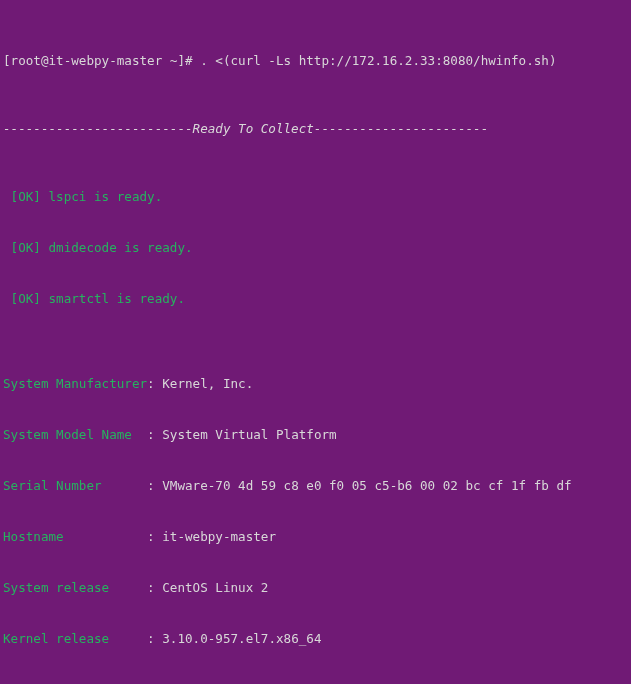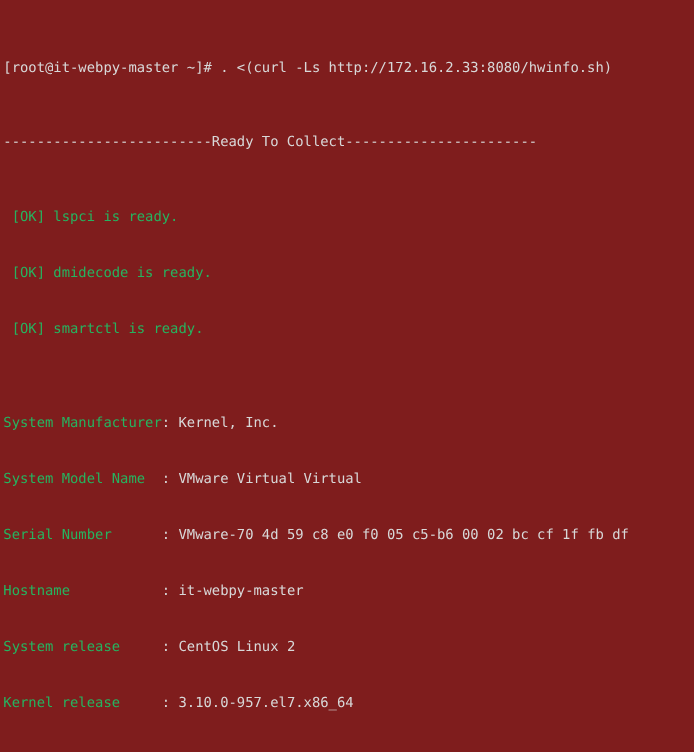--- a/index.html
+++ b/index.html
@@ -9,56 +9,56 @@
   }
   body {
     width: 631px;
     height: 684px;
     overflow: hidden;
     font-family: "DejaVu Sans Mono", monospace;
   }
   #terminal {
     width: 631px;
     height: 684px;
-    background: #7f1d1d;
+    background: #701a75;
     box-sizing: border-box;
     padding: 1px 0 0 3px;
     font-family: "DejaVu Sans Mono", monospace;
     font-size: 12.6px;
     line-height: 17px;
     color: #d8d8d8;
     white-space: pre;
     letter-spacing: 0px;
     -webkit-font-smoothing: antialiased;
   }
   .line {
     height: 17px;
     white-space: pre;
     font-family: "DejaVu Sans Mono", monospace;
   }
   .g  { color: #26b35f; }
   .w  { color: #d8d8d8; }
-  .sep{ color: #d8d8d8; }
+  .sep{ color: #d8d8d8; font-style: italic; }
 </style>
 </head>
 <body>
 
 <div id="terminal">
 
   <div class="line"><span class="w">[root@it-webpy-master ~]# . &lt;(curl -Ls http://172.16.2.33:8080/hwinfo.sh)</span></div>
 
   <div class="line"><span class="sep">-------------------------Ready To Collect-----------------------</span></div>
 
   <div class="line"><span class="g"> [OK] lspci is ready.</span></div>
   <div class="line"><span class="g"> [OK] dmidecode is ready.</span></div>
   <div class="line"><span class="g"> [OK] smartctl is ready.</span></div>
 
 
   <div class="line"><span class="g">System Manufacturer</span><span class="w">: </span><span class="w">Kernel, Inc.</span></div>
-  <div class="line"><span class="g">System Model Name  </span><span class="w">: </span><span class="w">VMware Virtual Virtual</span></div>
+  <div class="line"><span class="g">System Model Name  </span><span class="w">: </span><span class="w">System Virtual Platform</span></div>
   <div class="line"><span class="g">Serial Number      </span><span class="w">: </span><span class="w">VMware-70 4d 59 c8 e0 f0 05 c5-b6 00 02 bc cf 1f fb df</span></div>
   <div class="line"><span class="g">Hostname           </span><span class="w">: </span><span class="w">it-webpy-master</span></div>
   <div class="line"><span class="g">System release     </span><span class="w">: </span><span class="w">CentOS Linux 2</span></div>
   <div class="line"><span class="g">Kernel release     </span><span class="w">: </span><span class="w">3.10.0-957.el7.x86_64</span></div>
   
 
   
 
   
   

